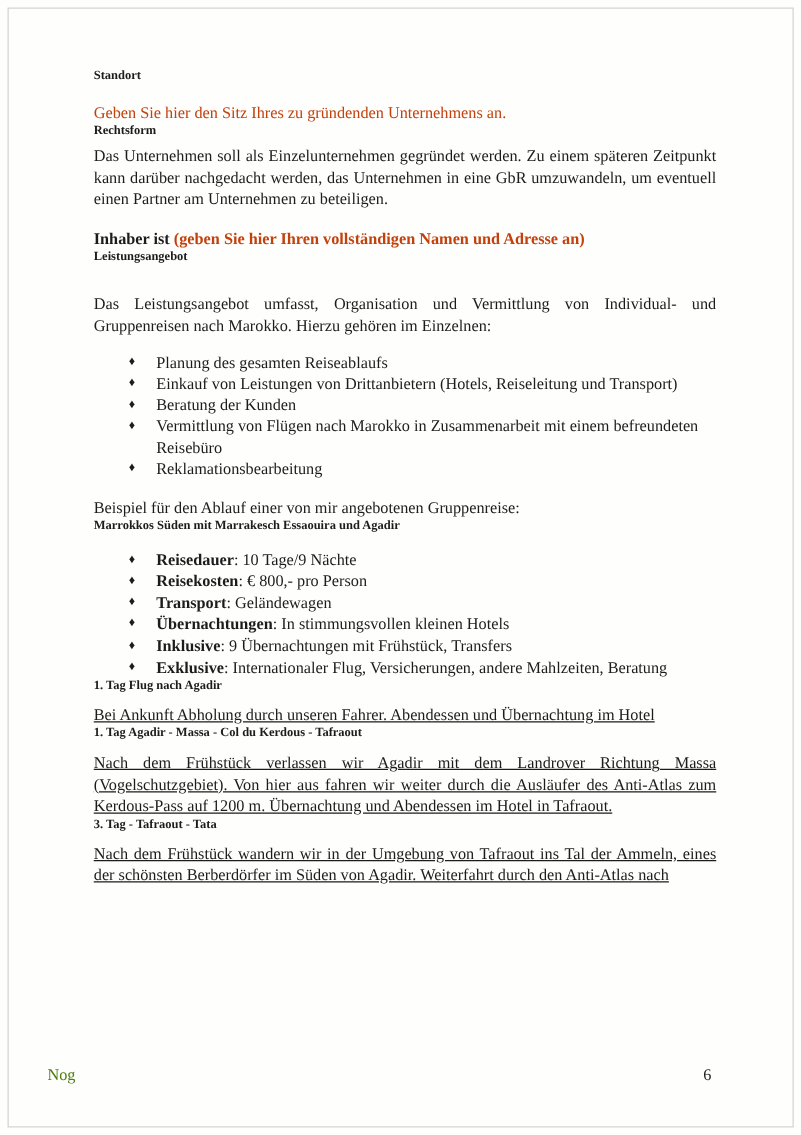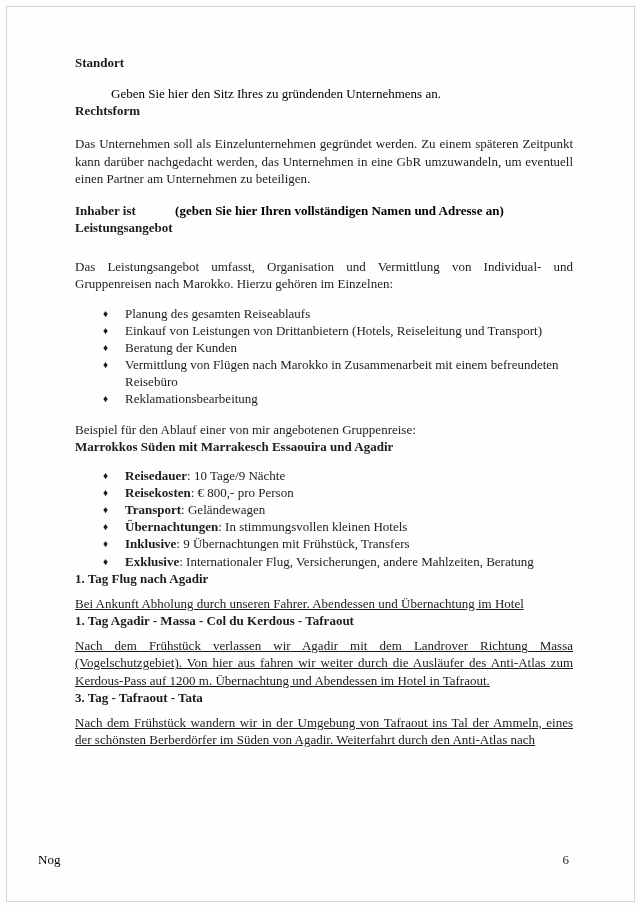--- a/index.html
+++ b/index.html
@@ -25,31 +25,31 @@
     pointer-events: none;
   }
   .content {
     position: relative;
     box-sizing: border-box;
     padding: 54px 68px 0 75px;
     font-size: 13px;
     line-height: 1.32;
   }
   h3.h {
-    font-size: 13px;
+    font-size: 10px;
     font-weight: bold;
     margin: 0;
   }
   p { margin: 0; }
   .just { text-align: justify; }
-  .red { color: #000000; margin-left: 36px; }
+  .red { color: #c2410c; }
 
   .mt-note      { margin-top: 14px; }
   .mt-section   { margin-top: 42px; }
-  .mt-para      { margin-top: 16px; }
+  .mt-para      { margin-top: 4px; }
   .mt-inhaber   { margin-top: 15px; font-weight: bold; }
   .mt-leistung  { margin-top: 40px; }
   .mt-intro     { margin-top: 22px; }
   .mt-list      { margin-top: 12px; }
   .mt-beispiel  { margin-top: 13px; }
   .mt-tourhead  { margin-top: 15px; }
   .mt-tourlist  { margin-top: 14px; }
   .mt-dayhead   { margin-top: 15px; }
   .mt-daypara   { margin-top: 8px; text-decoration: underline; }
 
@@ -80,21 +80,21 @@
     right: 72px;
     bottom: 40px;
     font-size: 13px;
     color: #1c1c1c;
   }
   .watermark {
     position: absolute;
     left: 38px;
     bottom: 40px;
     font-size: 13px;
-    color: #000000;
+    color: #4d7c0f;
     text-align: right;
   }
 </style>
 </head>
 <body>
 
 <div class="sheet">
   <div class="frame"></div>
 
   <div class="content">

